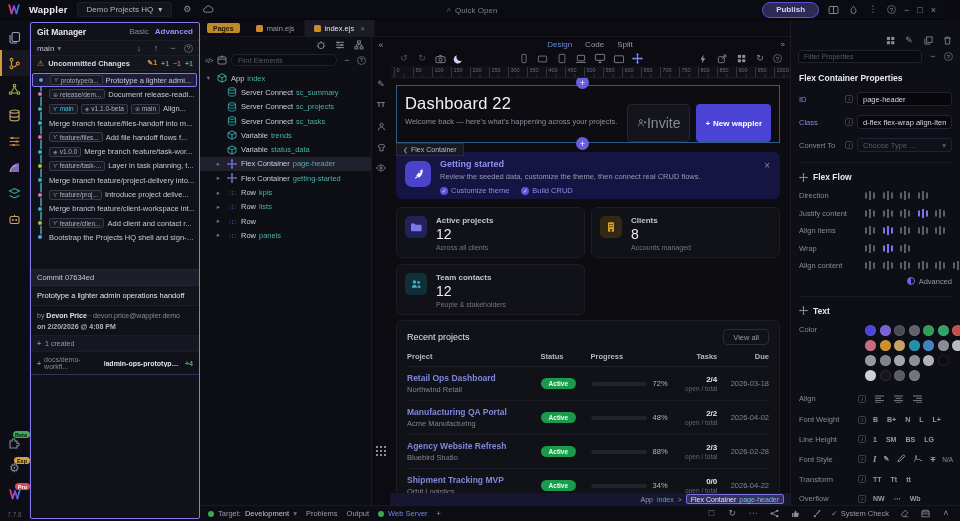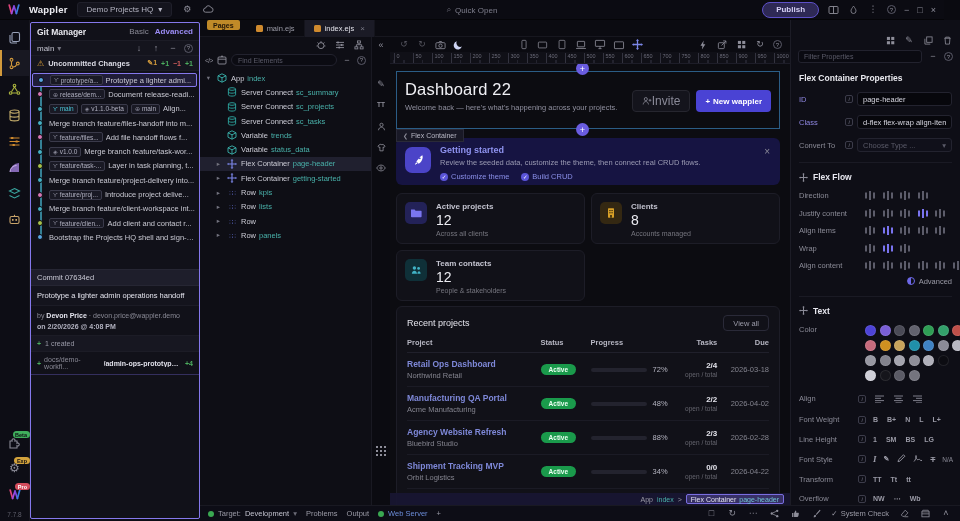--- a/index.html
+++ b/index.html
@@ -51,21 +51,21 @@
 .cd-meta{padding:5px 6px 2px;color:#8a8a96;font-size:7px;line-height:1.5}
 .cd-meta b{color:#e4e4ee}
 .cd-date{padding:0 6px 5px;color:#b2b2c0;font-weight:bold;font-size:7px;border-bottom:1px solid #1c1c26}
 .cd-created{display:flex;gap:4px;padding:4px 6px;background:#171721;color:#9a9aa8;font-size:7px;border-bottom:1px solid #1c1c26}
 .plus-g{color:#4cae5f;font-weight:bold}
 .cd-file{display:flex;gap:3px;align-items:center;padding:4px 6px;font-size:7px;border-bottom:1px solid #342f5e}
 .cd-file .dir{color:#8a8a96}.cd-file .fname{color:#e0e0ea;font-weight:bold;white-space:nowrap;overflow:hidden;text-overflow:ellipsis}
 .cd-file .fadd{margin-left:auto;color:#4cae5f;font-weight:bold}
 
 .center{position:absolute;left:200px;top:20px;width:590px;bottom:16px;background:#0b0b11}
-.tabstrip{height:17px;display:flex;align-items:flex-start;background:#0b0b11;border-bottom:1px solid #17171f}
+.tabstrip{height:17px;display:flex;align-items:center;background:#0b0b11;border-bottom:1px solid #17171f}
 .pages-badge{background:#c08a28;color:#231708;font-weight:bold;font-size:7px;border-radius:2px;padding:1.5px 6px;margin:0 7px}
 .tab{display:flex;align-items:center;gap:4px;height:17px;padding:0 9px;font-size:7.5px;color:#9a9aa6;border-right:1px solid #14141c}
 .tab.active{background:#1b1b26;color:#e2e2ea}
 .ejs-ic{width:7px;height:7px;border-radius:1.5px;background:#cf8a2e;display:inline-block}
 .tab-x{color:#7a7a86;font-size:8px;margin-left:2px}
 
 .apppanel{position:absolute;left:0;top:17px;width:172px;bottom:0;background:#0e0e15;border-right:1px solid #191922;display:flex;flex-direction:column}
 .app-icons{height:15px;display:flex;align-items:center;justify-content:flex-end;gap:7px;padding:0 6px}
 .findrow{display:flex;align-items:center;gap:4px;padding:2px 5px 3px}
 .code-ic{font-size:6.5px;color:#8e8e9a;letter-spacing:-.5px}
@@ -92,21 +92,21 @@
 .dim2{color:#55555f}
 .ruler{height:12px;position:relative;background:#101017;border-bottom:1px solid #1d1d28;overflow:hidden;
   background-image:repeating-linear-gradient(to right,#23232e 0 1px,transparent 1px 9.5px);background-position:4px bottom;background-size:100% 3px;background-repeat:repeat-x}
 .ruler-num{position:absolute;top:1px;font-size:5.5px;color:#6a6a78;border-left:1px solid #33333f;padding-left:1.5px;height:10px}
 .canvas{flex:1;position:relative;background:#0c0c11;overflow:hidden}
 .addbtn{position:absolute;width:13px;height:13px;border-radius:50%;background:#6a5ce0;color:#fff;font-size:9px;display:flex;align-items:center;justify-content:center;z-index:6}
 .selbox{position:absolute;left:6px;right:10px;top:7px;height:58px;border:1px solid #2b5d86;display:flex;align-items:flex-start;padding:8px 8px 0}
 .pg-title{font-size:16.5px;font-weight:normal;color:#f0f0f5;letter-spacing:.2px}
 .pg-sub{font-size:7.5px;color:#8f8f9e;margin-top:4px}
 .hdr-btns{margin-left:auto;display:flex;gap:6px;margin-top:10px}
-.btn-ghost{display:flex;align-items:center;gap:0;background:#14141c;border:1px solid #26262f;border-radius:4px;color:#8a8a98;font-size:12px;padding:3px 9px}
+.btn-ghost{display:flex;align-items:center;gap:0;background:#14141c;border:1px solid #26262f;border-radius:4px;color:#8a8a98;font-size:14px;padding:10px 9px}
 .btn-primary{display:flex;align-items:center;gap:3px;background:#4a43d4;border-radius:4px;color:#fff;font-weight:bold;font-size:8px;padding:3px 9px}
 .flextag{position:absolute;left:6px;top:65px;display:flex;align-items:center;gap:3px;background:#191926;border:1px solid #2a2a38;color:#b8b8c6;font-size:7px;padding:2px 6px;z-index:5}
 .gs-card{position:absolute;left:6px;right:10px;top:74px;height:47px;background:#161442;border-radius:6px;padding:7px 10px 0 44px}
 .gs-tile{position:absolute;left:9px;top:9px;width:26px;height:26px;border-radius:7px;background:#4b44c8;display:flex;align-items:center;justify-content:center}
 .gs-title{color:#8f93ef;font-weight:bold;font-size:9px}
 .gs-desc{color:#9a9ab2;font-size:7.5px;margin-top:3px}
 .gs-links{display:flex;gap:12px;margin-top:5px}
 .gs-link{display:flex;align-items:center;gap:3px;color:#8a8fe8;font-size:7.5px}
 .gs-check{width:8px;height:8px;border-radius:50%;background:#5a54d8;color:#fff;font-size:5.5px;display:inline-flex;align-items:center;justify-content:center}
 .gs-x{position:absolute;right:10px;top:8px;color:#8a8a98;font-size:10px}
@@ -618,20 +618,27 @@
             <rect x="4" y="4" width="2" height="2"></rect>
             <rect x="8" y="4" width="2" height="2"></rect>
             <rect x="0" y="8" width="2" height="2"></rect>
             <rect x="4" y="8" width="2" height="2"></rect>
             <rect x="8" y="8" width="2" height="2"></rect>
           </svg>
       </span>
     </div>
 
     <div class="design">
+      <div class="viewtabs">
+
+        <span class="on">Design</span>
+        <span class="off">Code</span>
+        <span class="off">Split</span>
+        <span class="vt-exp">»</span>
+      </div>
       <div class="dtoolbar">
         <span class="ic dim2">↺</span>
         <span class="ic dim2">↻</span>
         <span class="ic">
           <svg width="11" height="10" viewBox="0 0 12 10" fill="none" stroke="currentColor" stroke-width=".9">
               <rect x="1" y="2.5" width="10" height="6.5" rx="1"></rect>
               <circle cx="6" cy="5.8" r="1.8"></circle>
               <path d="M4 2.5l.9-1.3h2.2l.9 1.3"></path>
             </svg>
         </span>

